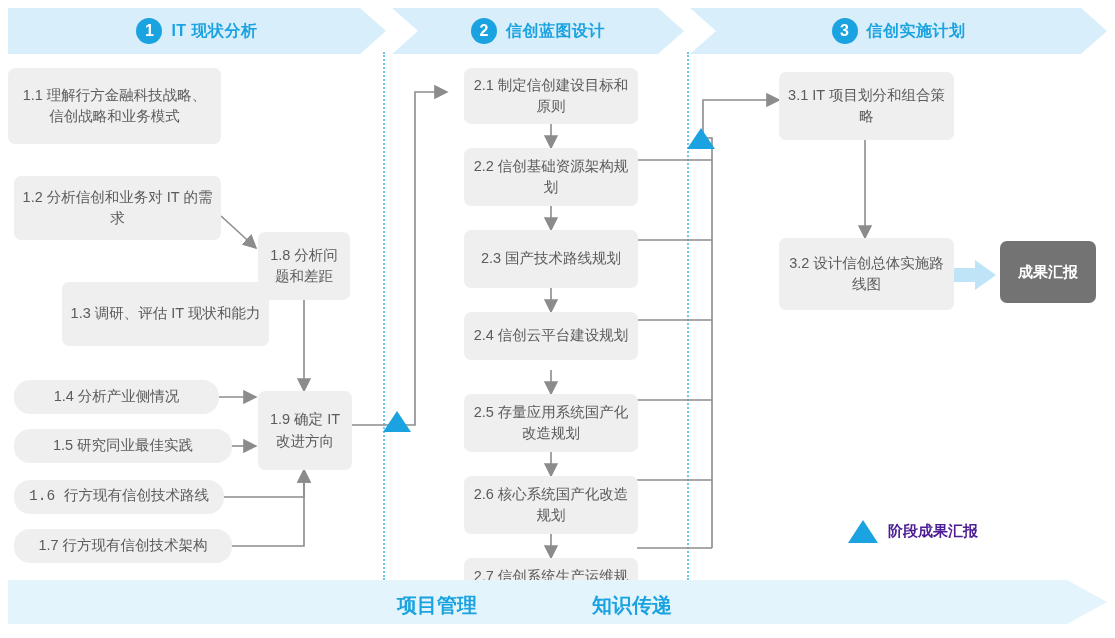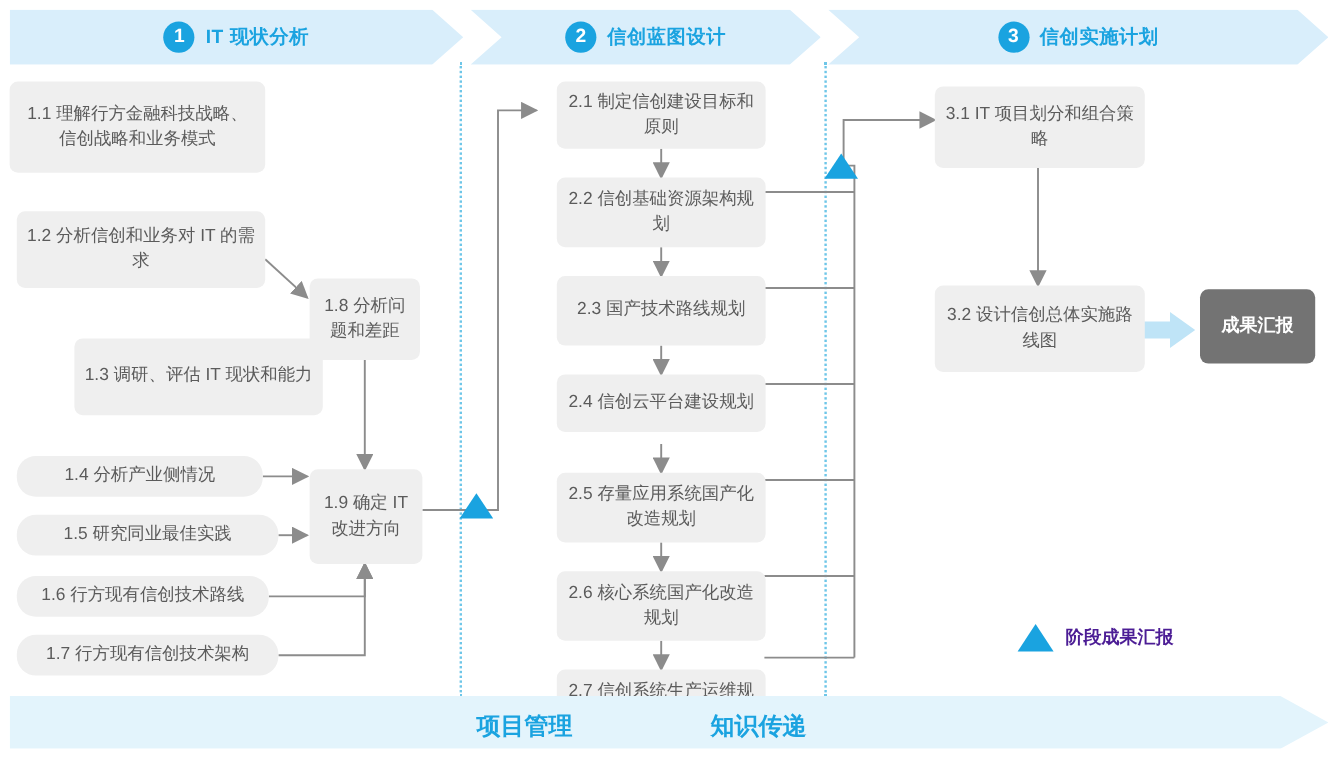--- a/index.html
+++ b/index.html
@@ -196,21 +196,21 @@
   </div>
   <div class="node" style="left:14px;top:282px;width:207px;height:64px;margin-left:48px;">
     <span>1.3 调研、评估 IT 现状和能力</span>
   </div>
   <div class="node pill" style="left:14px;top:380px;width:205px;height:34px;">
     <span>1.4 分析产业侧情况</span>
   </div>
   <div class="node pill" style="left:14px;top:429px;width:218px;height:34px;">
     <span>1.5 研究同业最佳实践</span>
   </div>
-  <div class="node pill" style="left:14px;top:480px;width:210px;height:34px;">
+  <div class="node pill" style="left:14px;top:480px;width:210px;height:34px;font-family:Liberation Mono, monospace;">
     <span>1.6 行方现有信创技术路线</span>
   </div>
   <div class="node pill" style="left:14px;top:529px;width:218px;height:34px;">
     <span>1.7 行方现有信创技术架构</span>
   </div>
   <div class="node" style="left:258px;top:232px;width:92px;height:68px;">
     <span>1.8 分析问题和差距</span>
   </div>
   <div class="node" style="left:258px;top:391px;width:94px;height:79px;">
     <span>1.9 确定 IT 改进方向</span>

